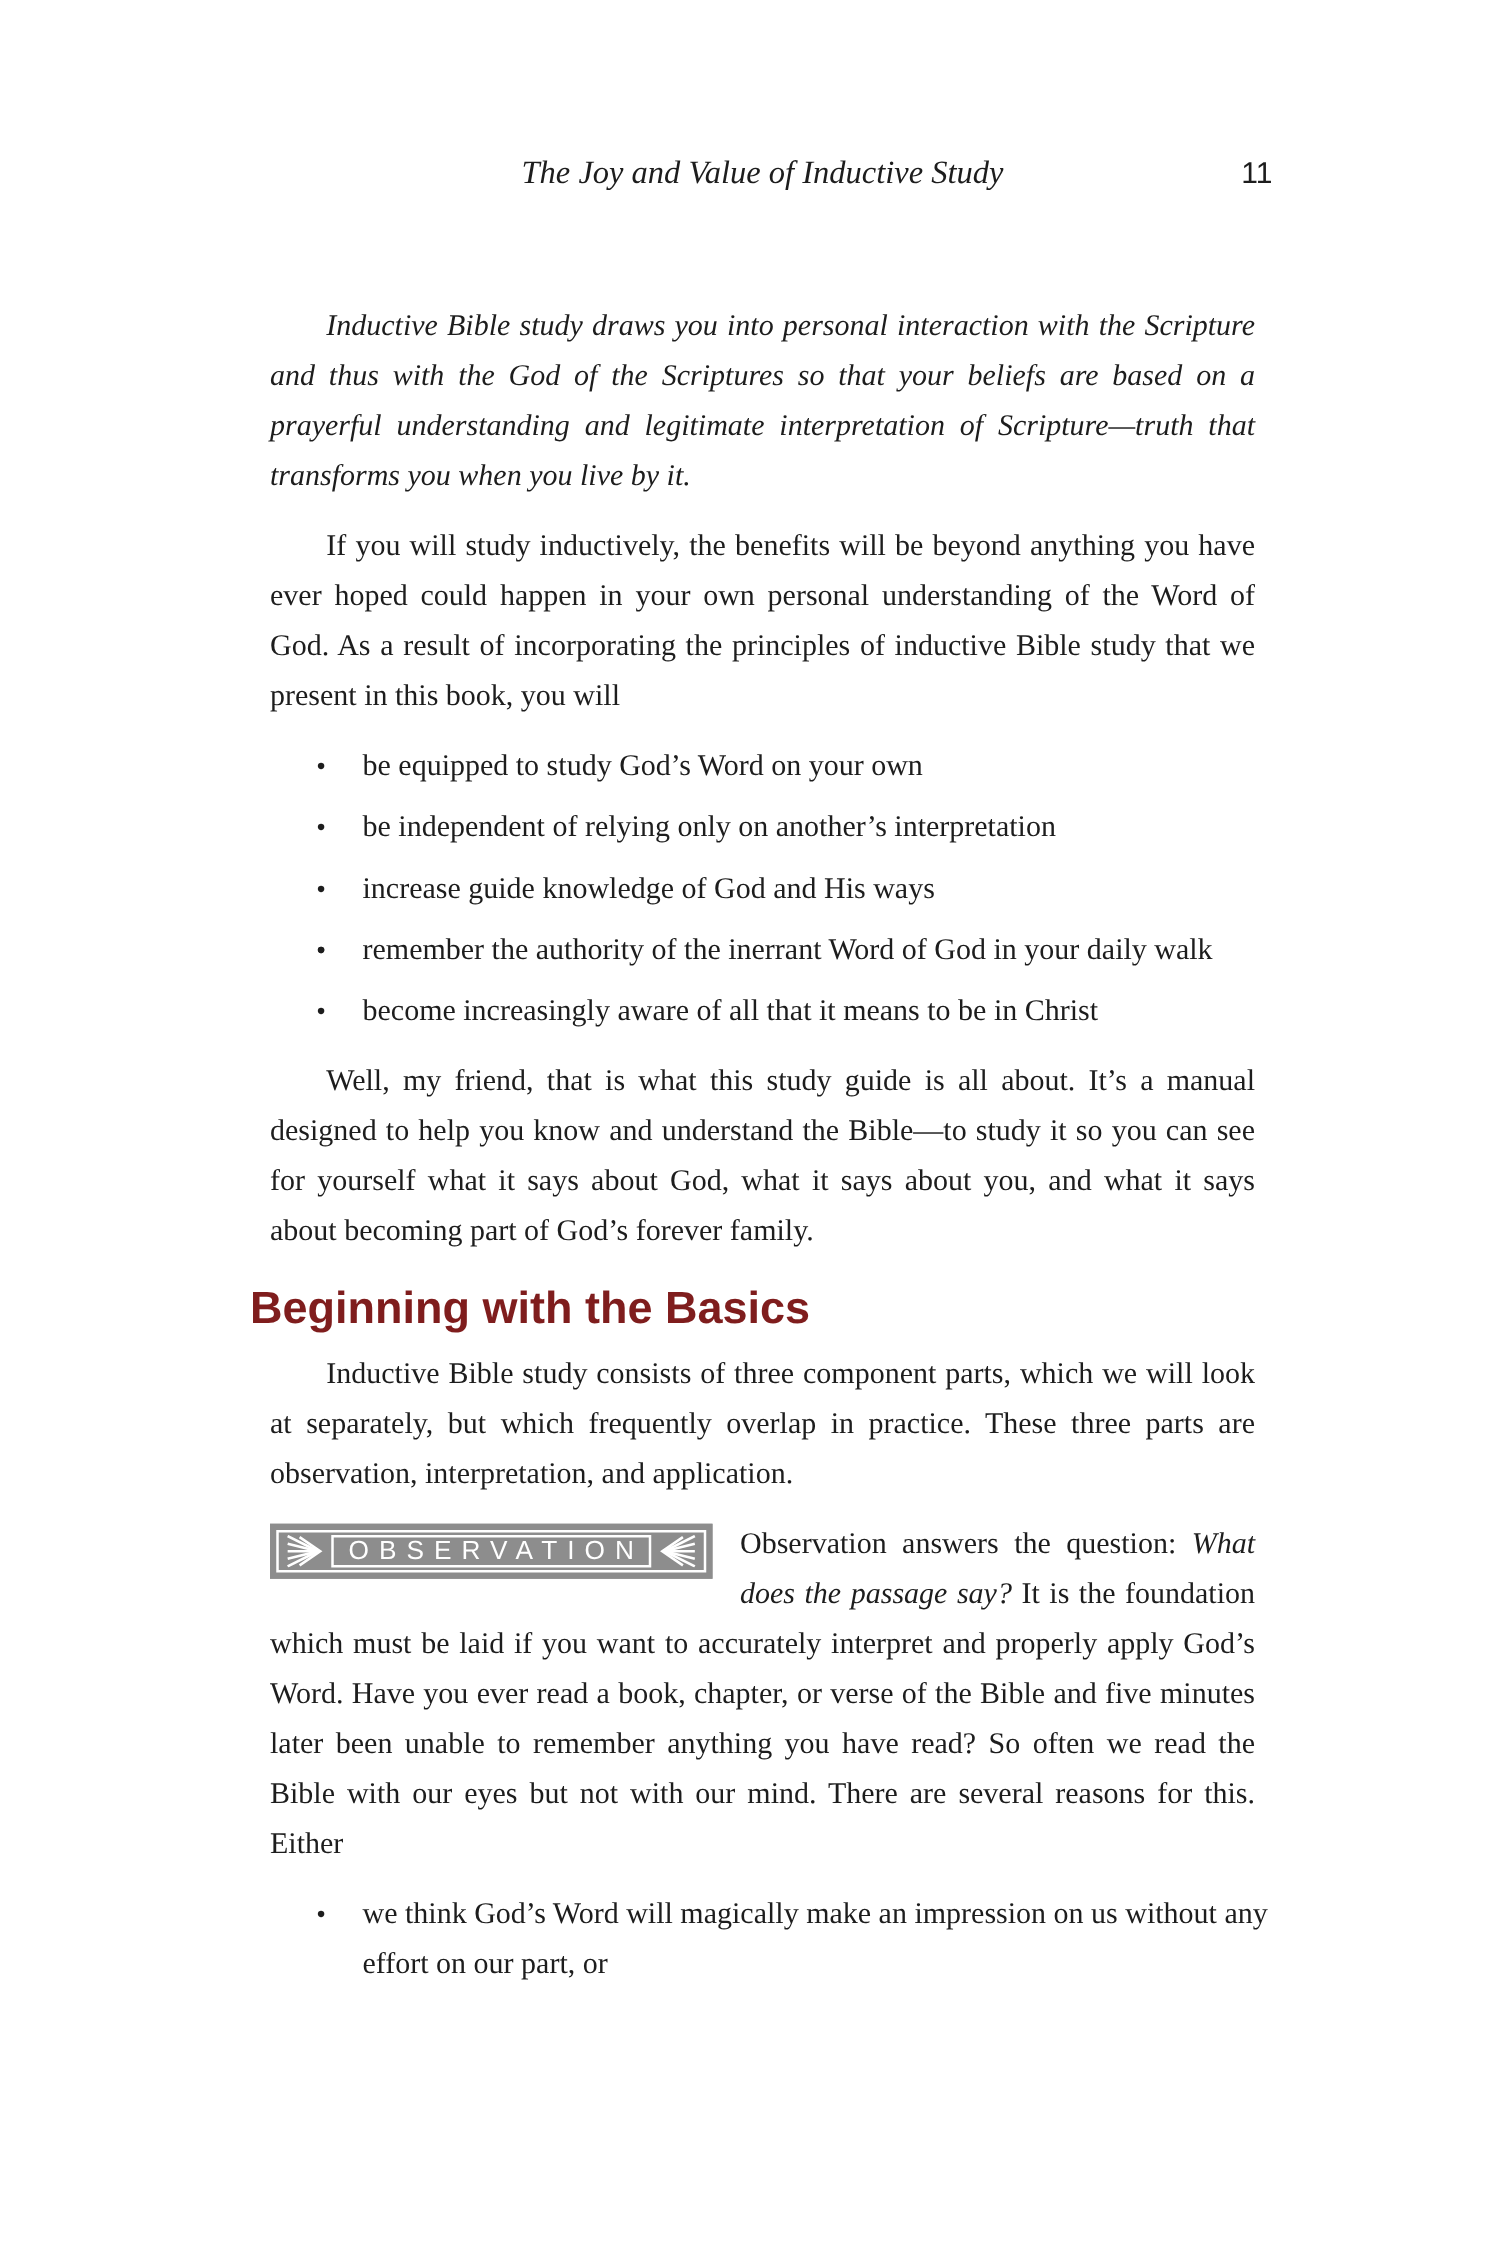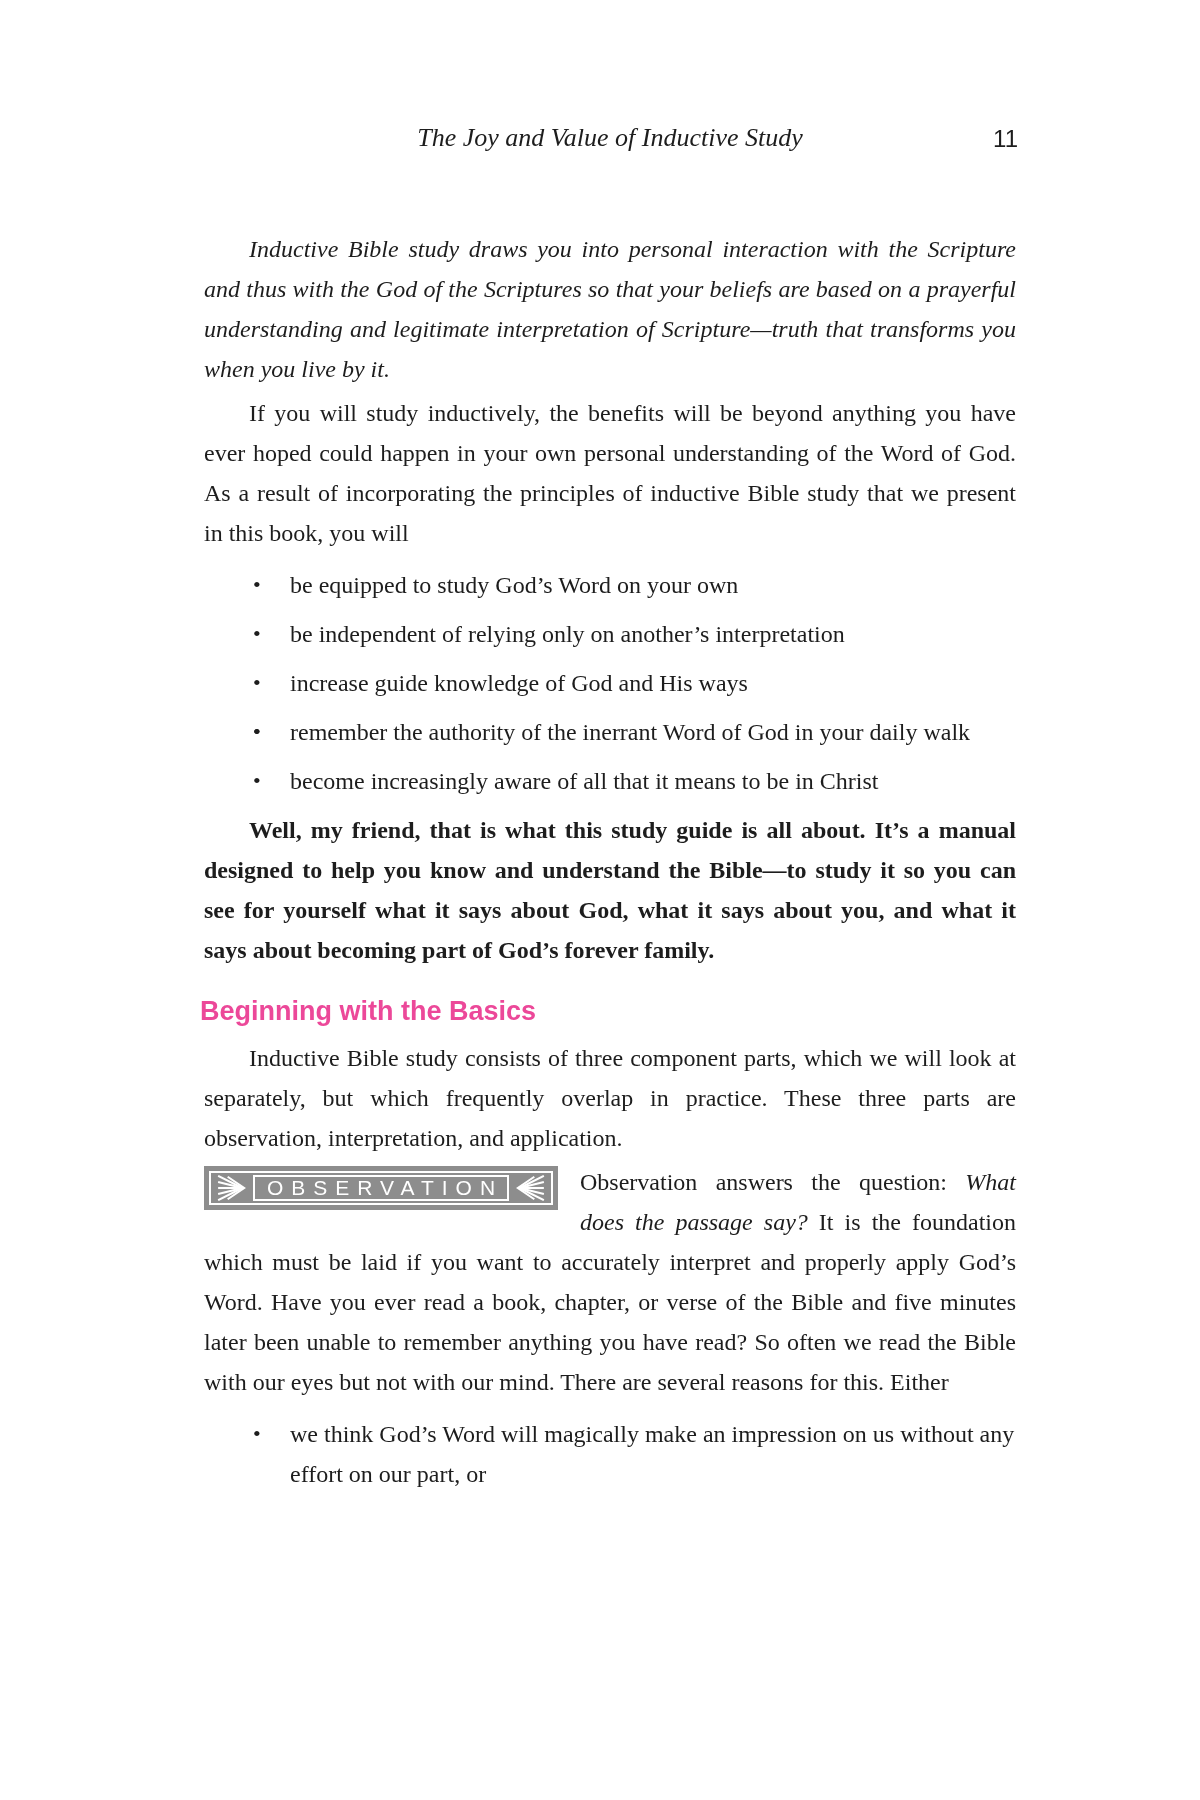--- a/index.html
+++ b/index.html
@@ -37,21 +37,21 @@
   }
   .content {
     position: absolute;
     left: 200px;
     top: 225px;
     width: 820px;
     font-size: 24px;
     line-height: 40px;
     text-align: justify;
   }
-  .content p { margin: 4px; }
+  .content p { margin: 16px; }
   .intro {
     font-style: italic;
     text-indent: 45px;
   }
   .indent { text-indent: 45px; }
   ul.bullets {
     list-style: none;
     margin: 12px 0 6px 0;
     padding: 0 0 0 90px;
     text-align: left;
@@ -60,29 +60,29 @@
     position: relative;
     margin-bottom: 9px;
   }
   .bullet-marker {
     position: absolute;
     left: -37px;
     top: 0;
     font-size: 22px;
     line-height: 40px;
   }
-  .para-after-list { margin-top: 6px; font-weight: bold; }
+  .para-after-list { margin-top: 6px; }
   .section-heading {
     font-family: "Liberation Sans", sans-serif;
     font-weight: bold;
-    font-size: 27px;
+    font-size: 36px;
     line-height: 34px;
     margin: 24px 0 10px 0;
     text-align: left;
-    color: #ec4899;
+    color: #7f1d1d;
   }
   .obs-para { margin-top: 14px; }
   .obs-badge {
     float: left;
     width: 354px;
     height: 44px;
     box-sizing: border-box;
     background: var(--badge-bg, #8d8d8d);
     border: 3px solid var(--badge-bg, #8d8d8d);
     padding: 2px;

